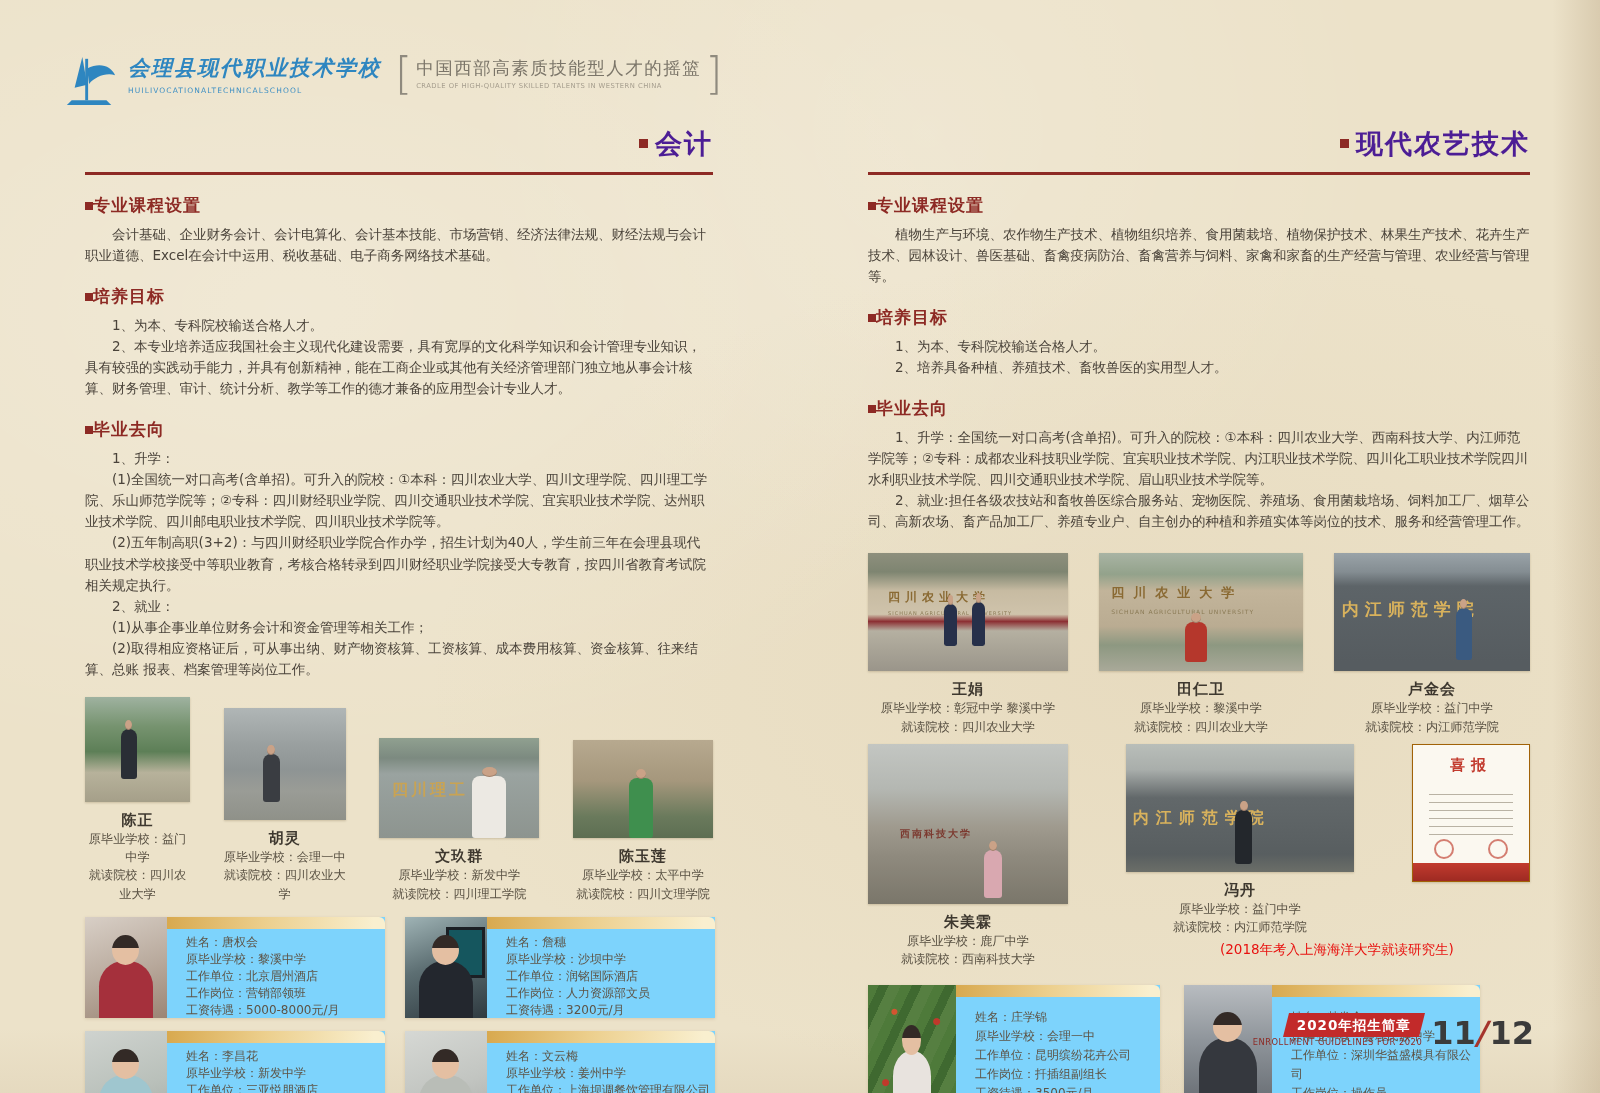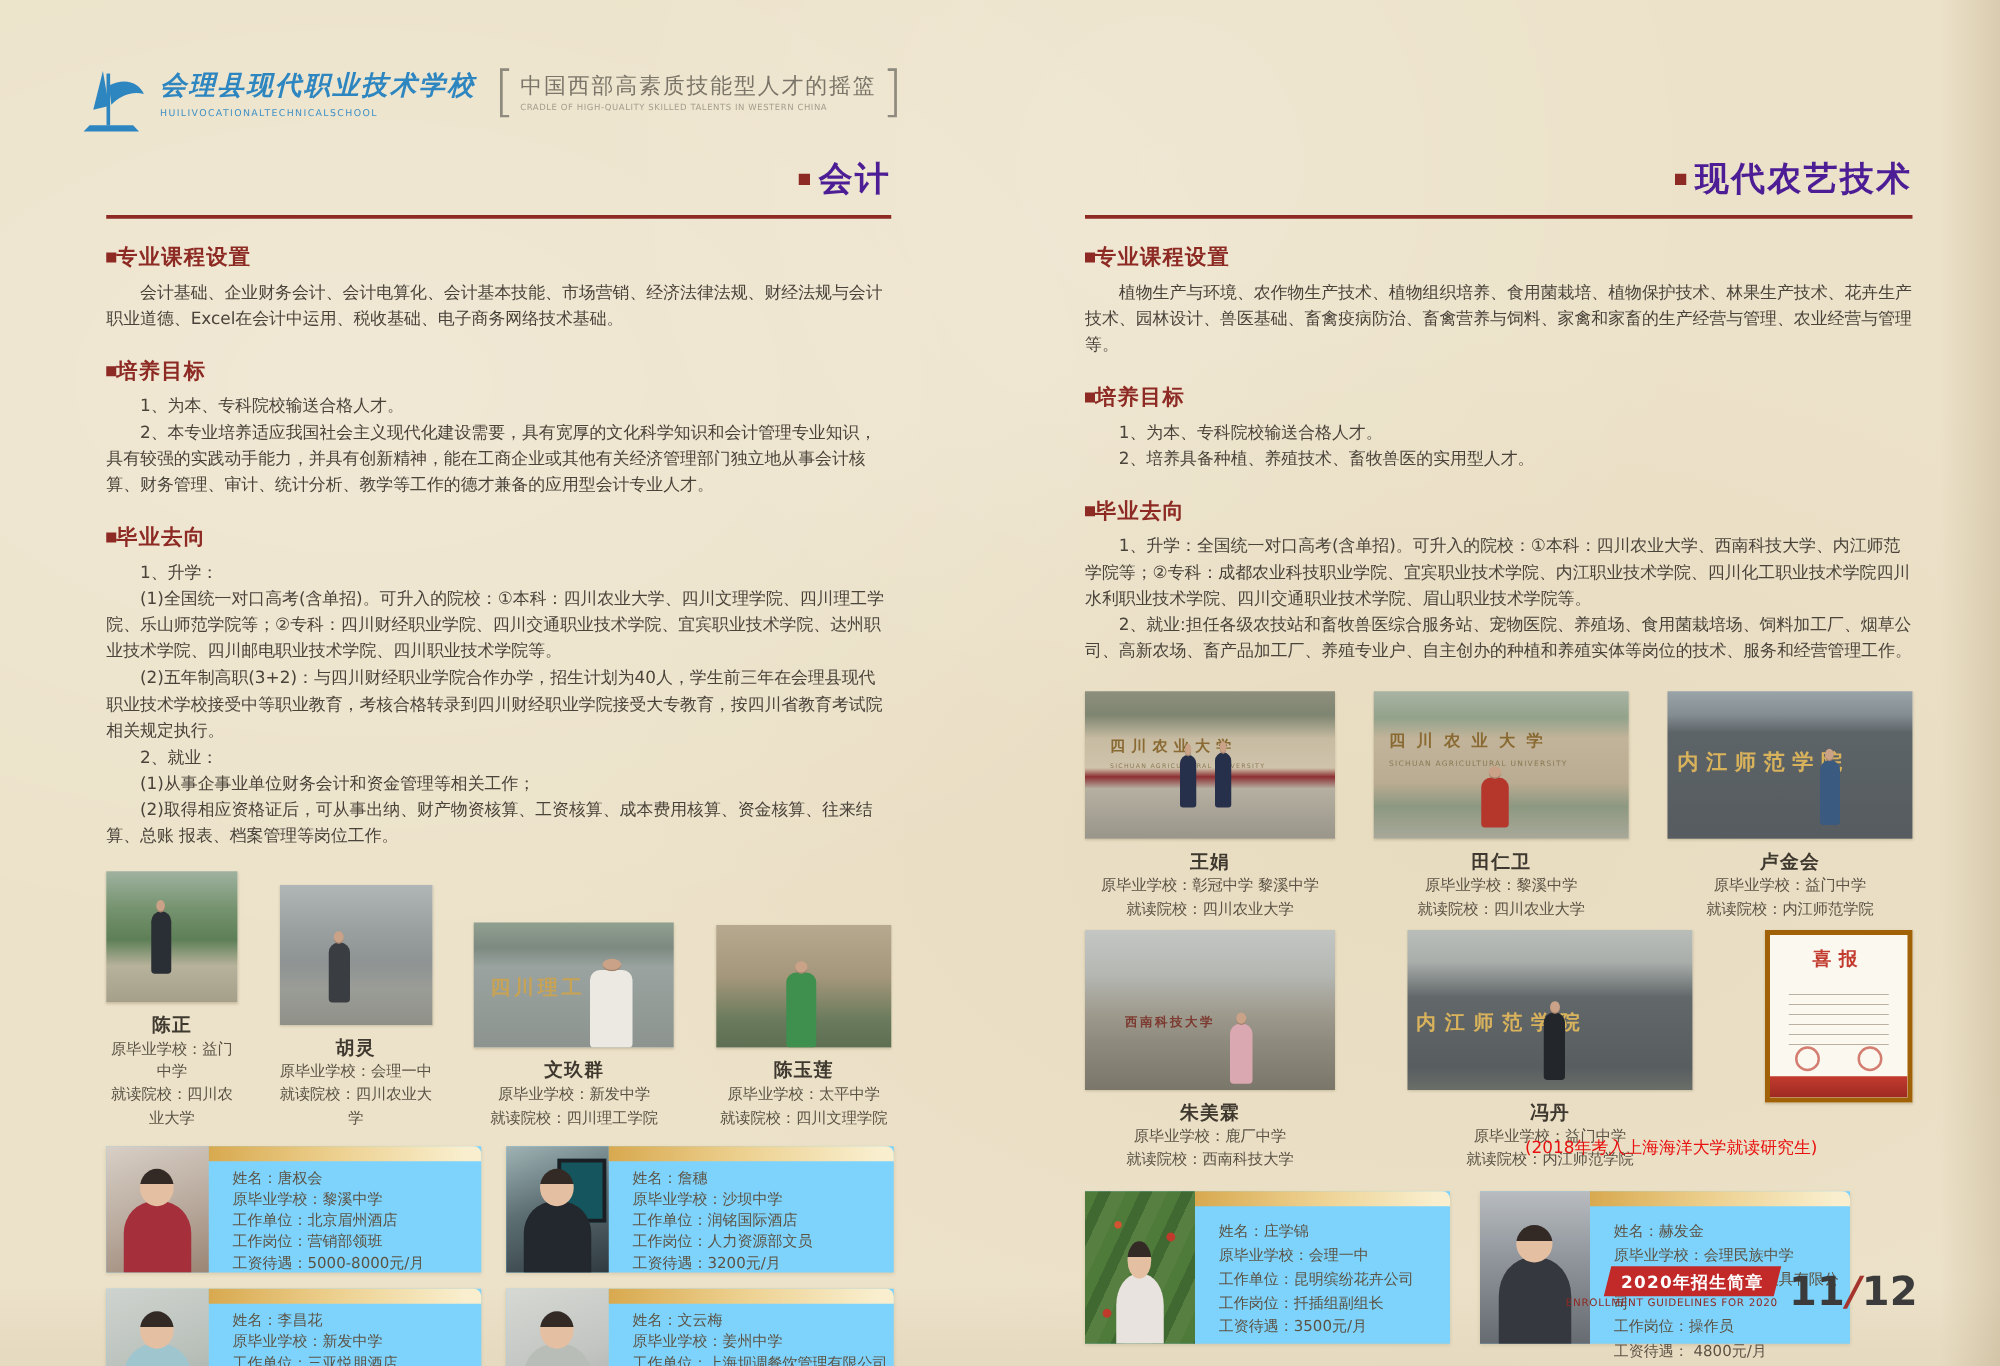--- a/index.html
+++ b/index.html
@@ -53,21 +53,21 @@
                background:#caa287;box-shadow:inset 0 -1px 0 rgba(0,0,0,.2);}
   .t-park{background:linear-gradient(180deg,#9fb2a0 0%,#76936f 28%,#5d7f57 52%,#b7b29b 72%,#a59f89 100%);}
   .t-gate{background:linear-gradient(180deg,#b0b6b6 0%,#9aa0a0 32%,#8e9494 55%,#9a9c96 74%,#8f9189 100%);}
   .t-ligong{background:linear-gradient(180deg,#90a090 0%,#7c8a80 20%,#9aa3a0 36%,#8d948f 100%);}
   .t-wenli{background:linear-gradient(180deg,#b7a98f 0%,#a5977c 42%,#6a7a5c 78%,#5d6e52 100%);}
   .t-sicau-gate{background:linear-gradient(180deg,#8e8f7d 0%,#7e8571 16%,#c7bba2 32%,#cfc3ab 52%,#8c2f33 58%,#b5b0a1 66%,#9a958a 100%);}
   .t-sicau-wall{background:linear-gradient(180deg,#a9b4a4 0%,#93a28b 18%,#c2b49a 32%,#baac92 62%,#8d9881 78%,#a9a999 100%);}
   .t-njnu-dark{background:linear-gradient(180deg,#9aa3a8 0%,#848d92 16%,#5d6468 28%,#565c60 92%);}
   .t-swust{background:linear-gradient(180deg,#c3c6c2 0%,#b4b7b2 28%,#9f9a8e 52%,#8f8a7e 70%,#7a766a 100%);}
   .t-njnu2{background:linear-gradient(180deg,#b9beb9 0%,#a9aeab 20%,#62686a 42%,#585e60 86%,#6b6e68 100%);}
-  .t-xibao{background:#fbf8f0;border:4px solid #a16207;box-sizing:border-box;}
+  .t-xibao{background:#fbf8f0;border:1px solid #a16207;box-sizing:border-box;}
   .t-xibao::before{content:"";position:absolute;left:14%;right:14%;top:36%;height:34%;
     background:repeating-linear-gradient(180deg,#b9b2a4 0 1px,transparent 1px 8px);}
   .t-xibao::after{content:"";position:absolute;left:0;right:0;bottom:0;height:13%;
     background:linear-gradient(180deg,#c23b2e,#9e2a22);}
   .xibao-title{position:absolute;top:8%;left:0;right:0;text-align:center;color:#c23b2e;
     font-family:"DejaVu Serif","Liberation Serif",serif;font-weight:bold;font-size:15px;letter-spacing:6px;}
   .seal{position:absolute;width:16px;height:16px;border-radius:50%;border:2px solid rgba(190,60,45,.65);}
   
   .selfie .fig{bottom:0;left:17%;width:66%;height:56%;border-radius:45% 45% 0 0;}
   .selfie .fig::before{top:-26px;left:24%;width:50%;height:30px;border-radius:50%;
@@ -324,21 +324,21 @@
           <span class="fig" style="left:62%;bottom:10%;width:16px;height:52px;background:#3a5a80"></span>
         </div>
         <div class="gname">卢金会</div>
         <div class="gline">原毕业学校：益门中学</div>
         <div class="gline">就读院校：内江师范学院</div>
       </div>
     </div>
 
     <div class="grads top-align" style="margin-top:8px">
       <div class="grad" style="width:200px">
-        <div class="photo t-swust" style="height:128px">
+        <div class="photo t-swust" style="height:160px">
           <span class="ph-label" style="left:16%;top:52%;font-size:10px;letter-spacing:2px;color:#7c3a30">西南科技大学</span>
           <span class="fig" style="left:58%;bottom:4%;width:18px;height:48px;background:#d9a8b0"></span>
         </div>
         <div class="gname">朱美霖</div>
         <div class="gline">原毕业学校：鹿厂中学</div>
         <div class="gline">就读院校：西南科技大学</div>
       </div>
       <div class="grad" style="width:228px">
         <div class="photo t-njnu2" style="height:128px">
           <span class="ph-label" style="left:3%;top:50%;font-size:16px;letter-spacing:7px;color:#d9b25c">内江师范学院</span>

